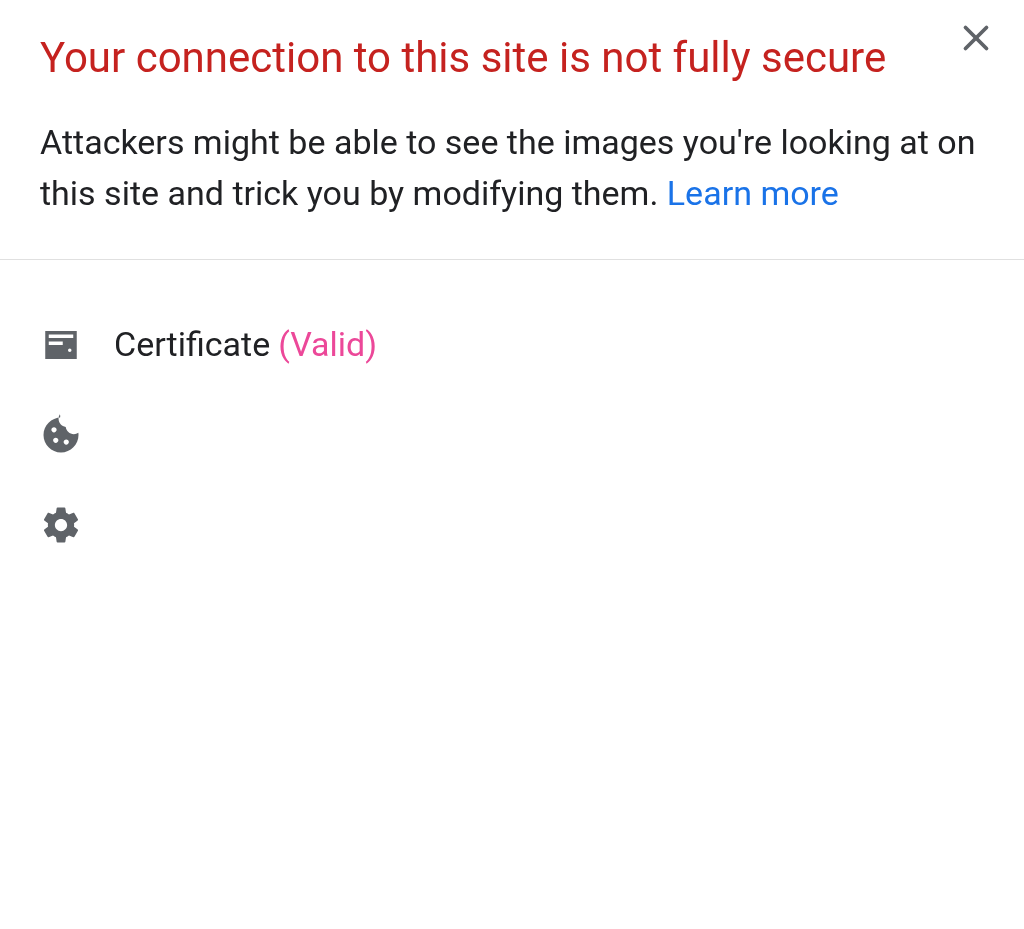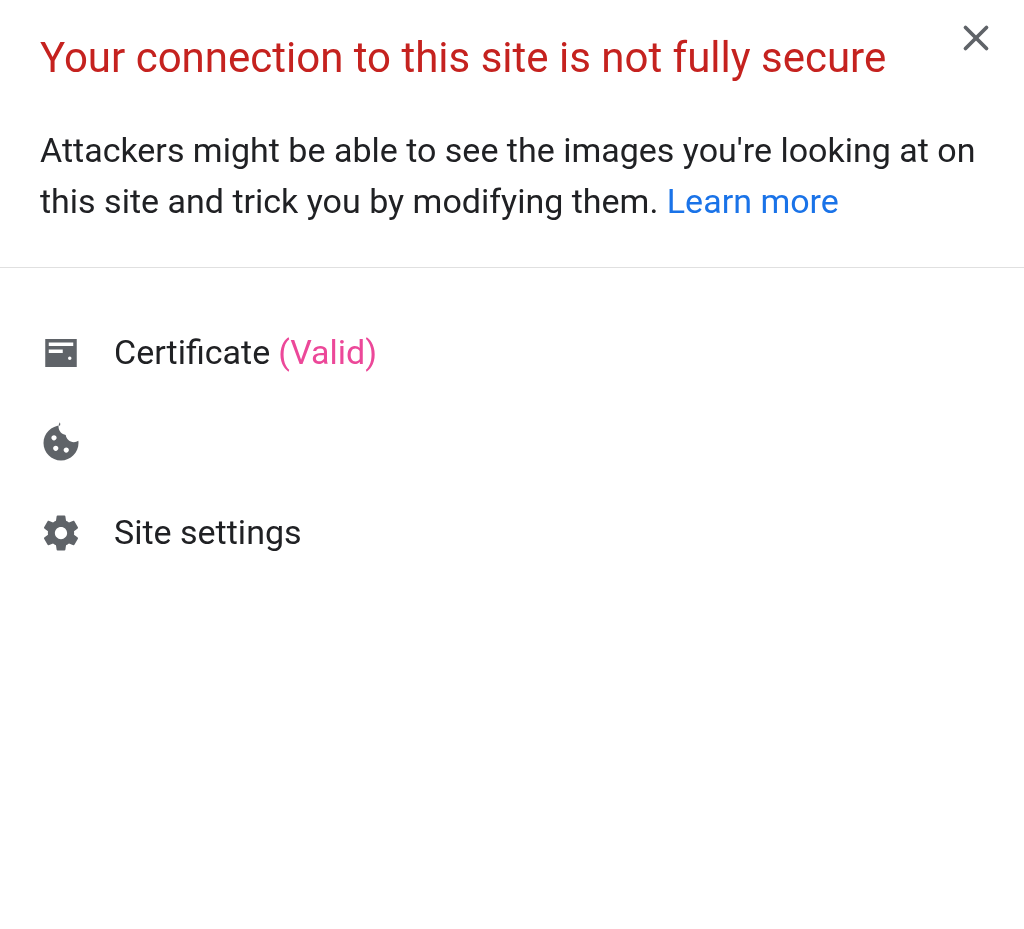--- a/index.html
+++ b/index.html
@@ -29,21 +29,21 @@
       font-weight: 300;
     }
     .header-section {
       padding: 30px 40px 40px 40px;
     }
     .title {
       color: #c5221f;
       font-size: 42px;
       font-weight: 400;
       line-height: 1.35;
-      margin-bottom: 38px;
+      margin-bottom: 30px;
       padding-right: 50px;
     }
     .description {
       color: #202124;
       font-size: 34px;
       font-weight: 400;
       line-height: 1.5;
     }
     .learn-more {
       color: #1a73e8;
@@ -129,16 +129,15 @@
         </svg>
       </div>
     </div>
 
     <div class="menu-item">
       <div class="menu-icon">
         <svg viewBox="0 0 24 24">
           <path d="M19.43 12.98c.04-.32.07-.64.07-.98s-.03-.66-.07-.98l2.11-1.65c.19-.15.24-.42.12-.64l-2-3.46c-.12-.22-.39-.3-.61-.22l-2.49 1c-.52-.4-1.08-.73-1.69-.98l-.38-2.65C14.46 2.18 14.25 2 14 2h-4c-.25 0-.46.18-.49.42l-.38 2.65c-.61.25-1.17.59-1.69.98l-2.49-1c-.23-.09-.49 0-.61.22l-2 3.46c-.13.22-.07.49.12.64l2.11 1.65c-.04.32-.07.65-.07.98s.03.66.07.98l-2.11 1.65c-.19.15-.24.42-.12.64l2 3.46c.12.22.39.3.61.22l2.49-1c.52.4 1.08.73 1.69.98l.38 2.65c.03.24.24.42.49.42h4c.25 0 .46-.18.49-.42l.38-2.65c.61-.25 1.17-.59 1.69-.98l2.49 1c.23.09.49 0 .61-.22l2-3.46c.12-.22.07-.49-.12-.64l-2.11-1.65zM12 15.5c-1.93 0-3.5-1.57-3.5-3.5s1.57-3.5 3.5-3.5 3.5 1.57 3.5 3.5-1.57 3.5-3.5 3.5z"></path>
         </svg>
       </div>
-      <span class="menu-label">Site settings</span>
     </div>
   </div>
 </div>
 
 </body></html>

